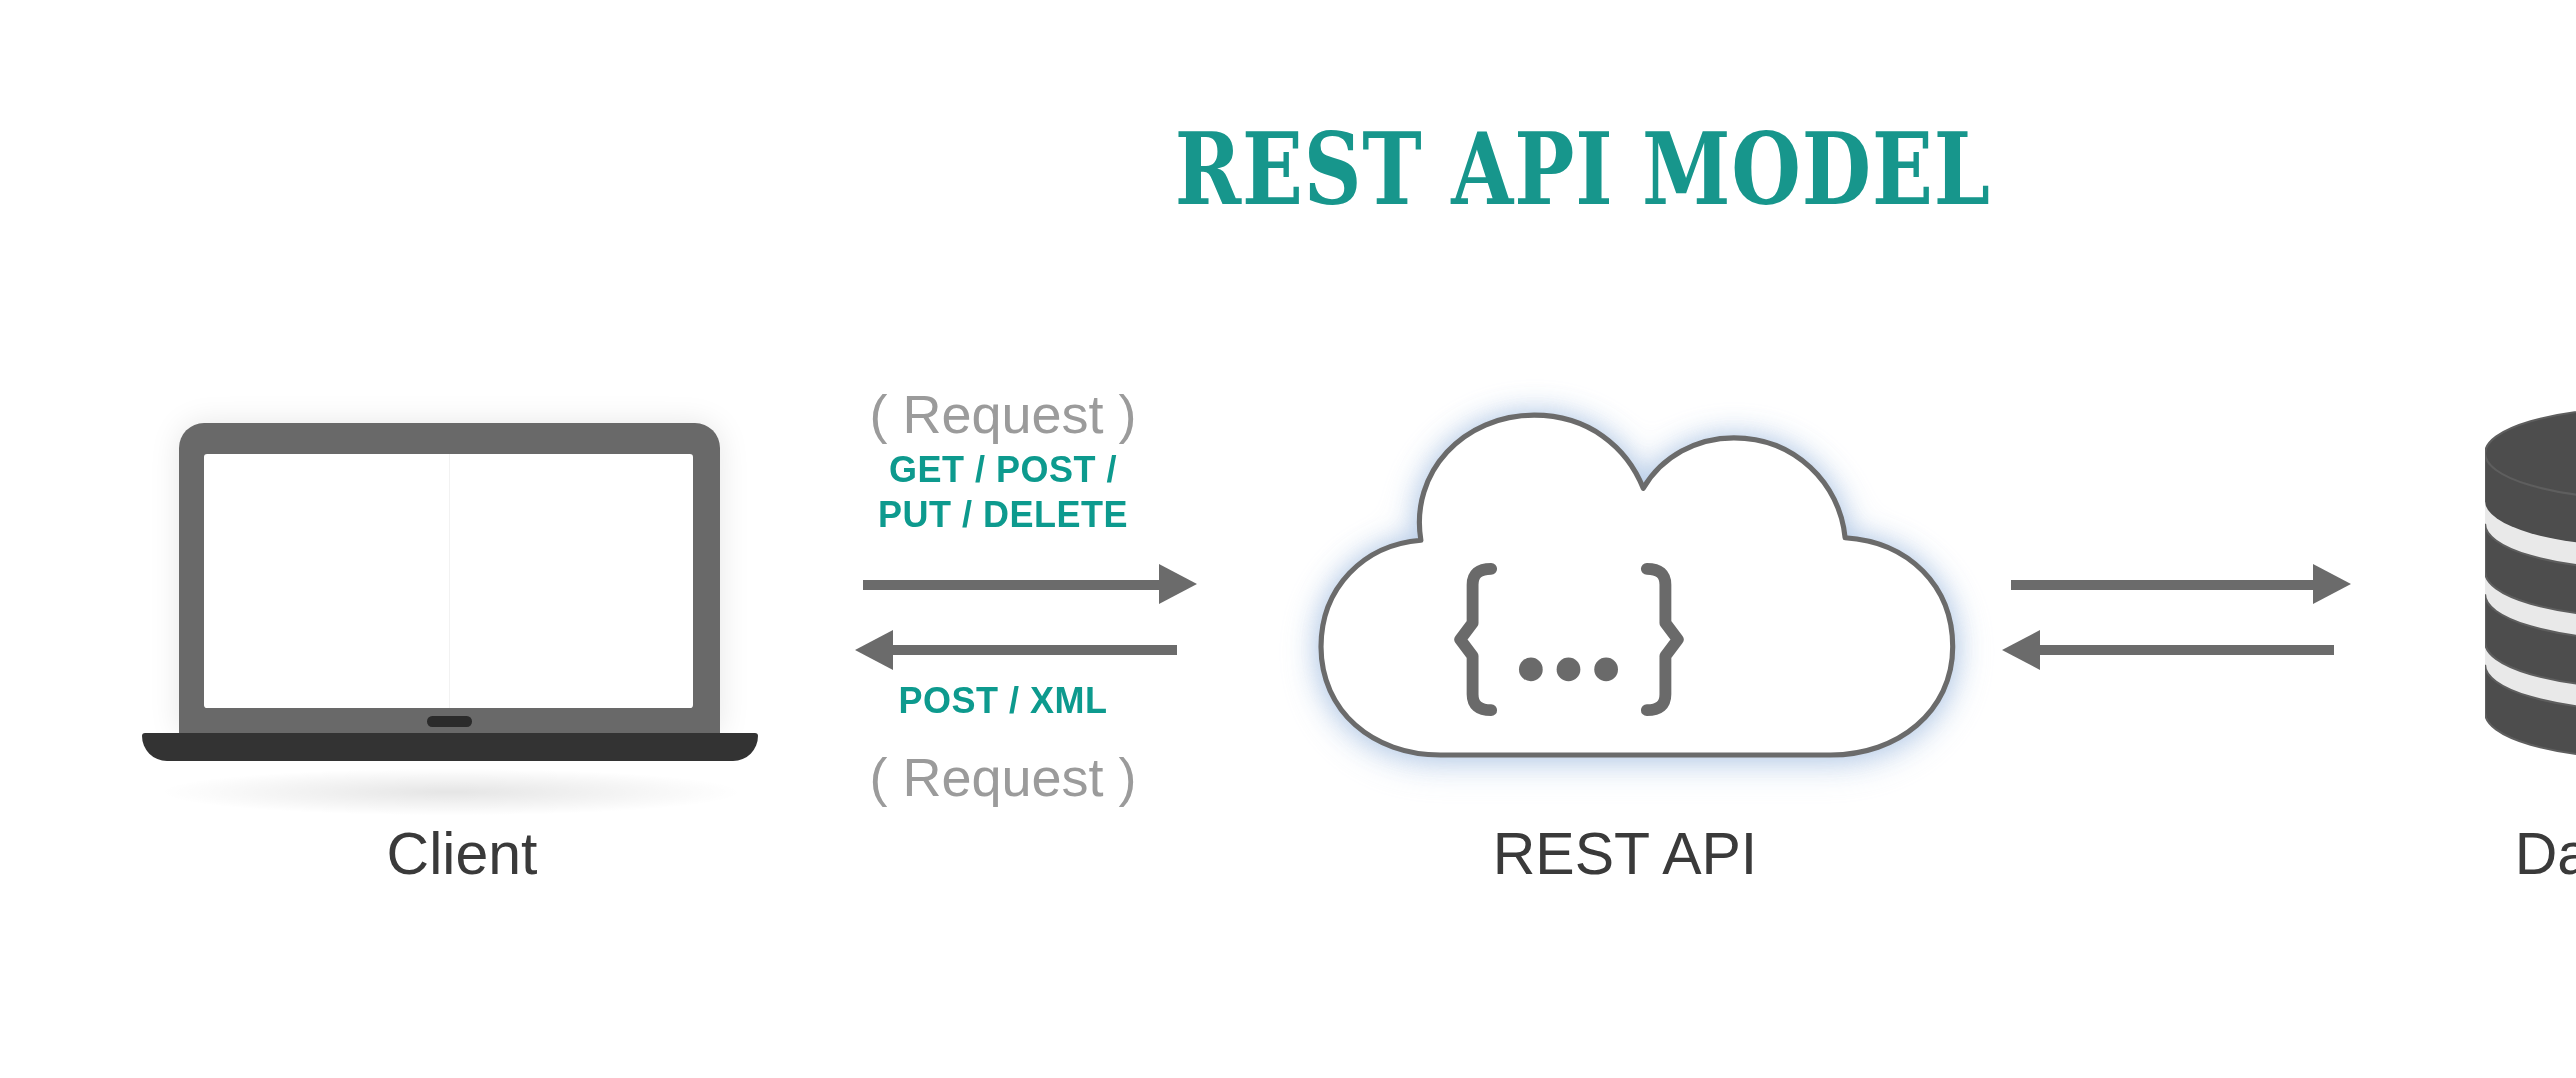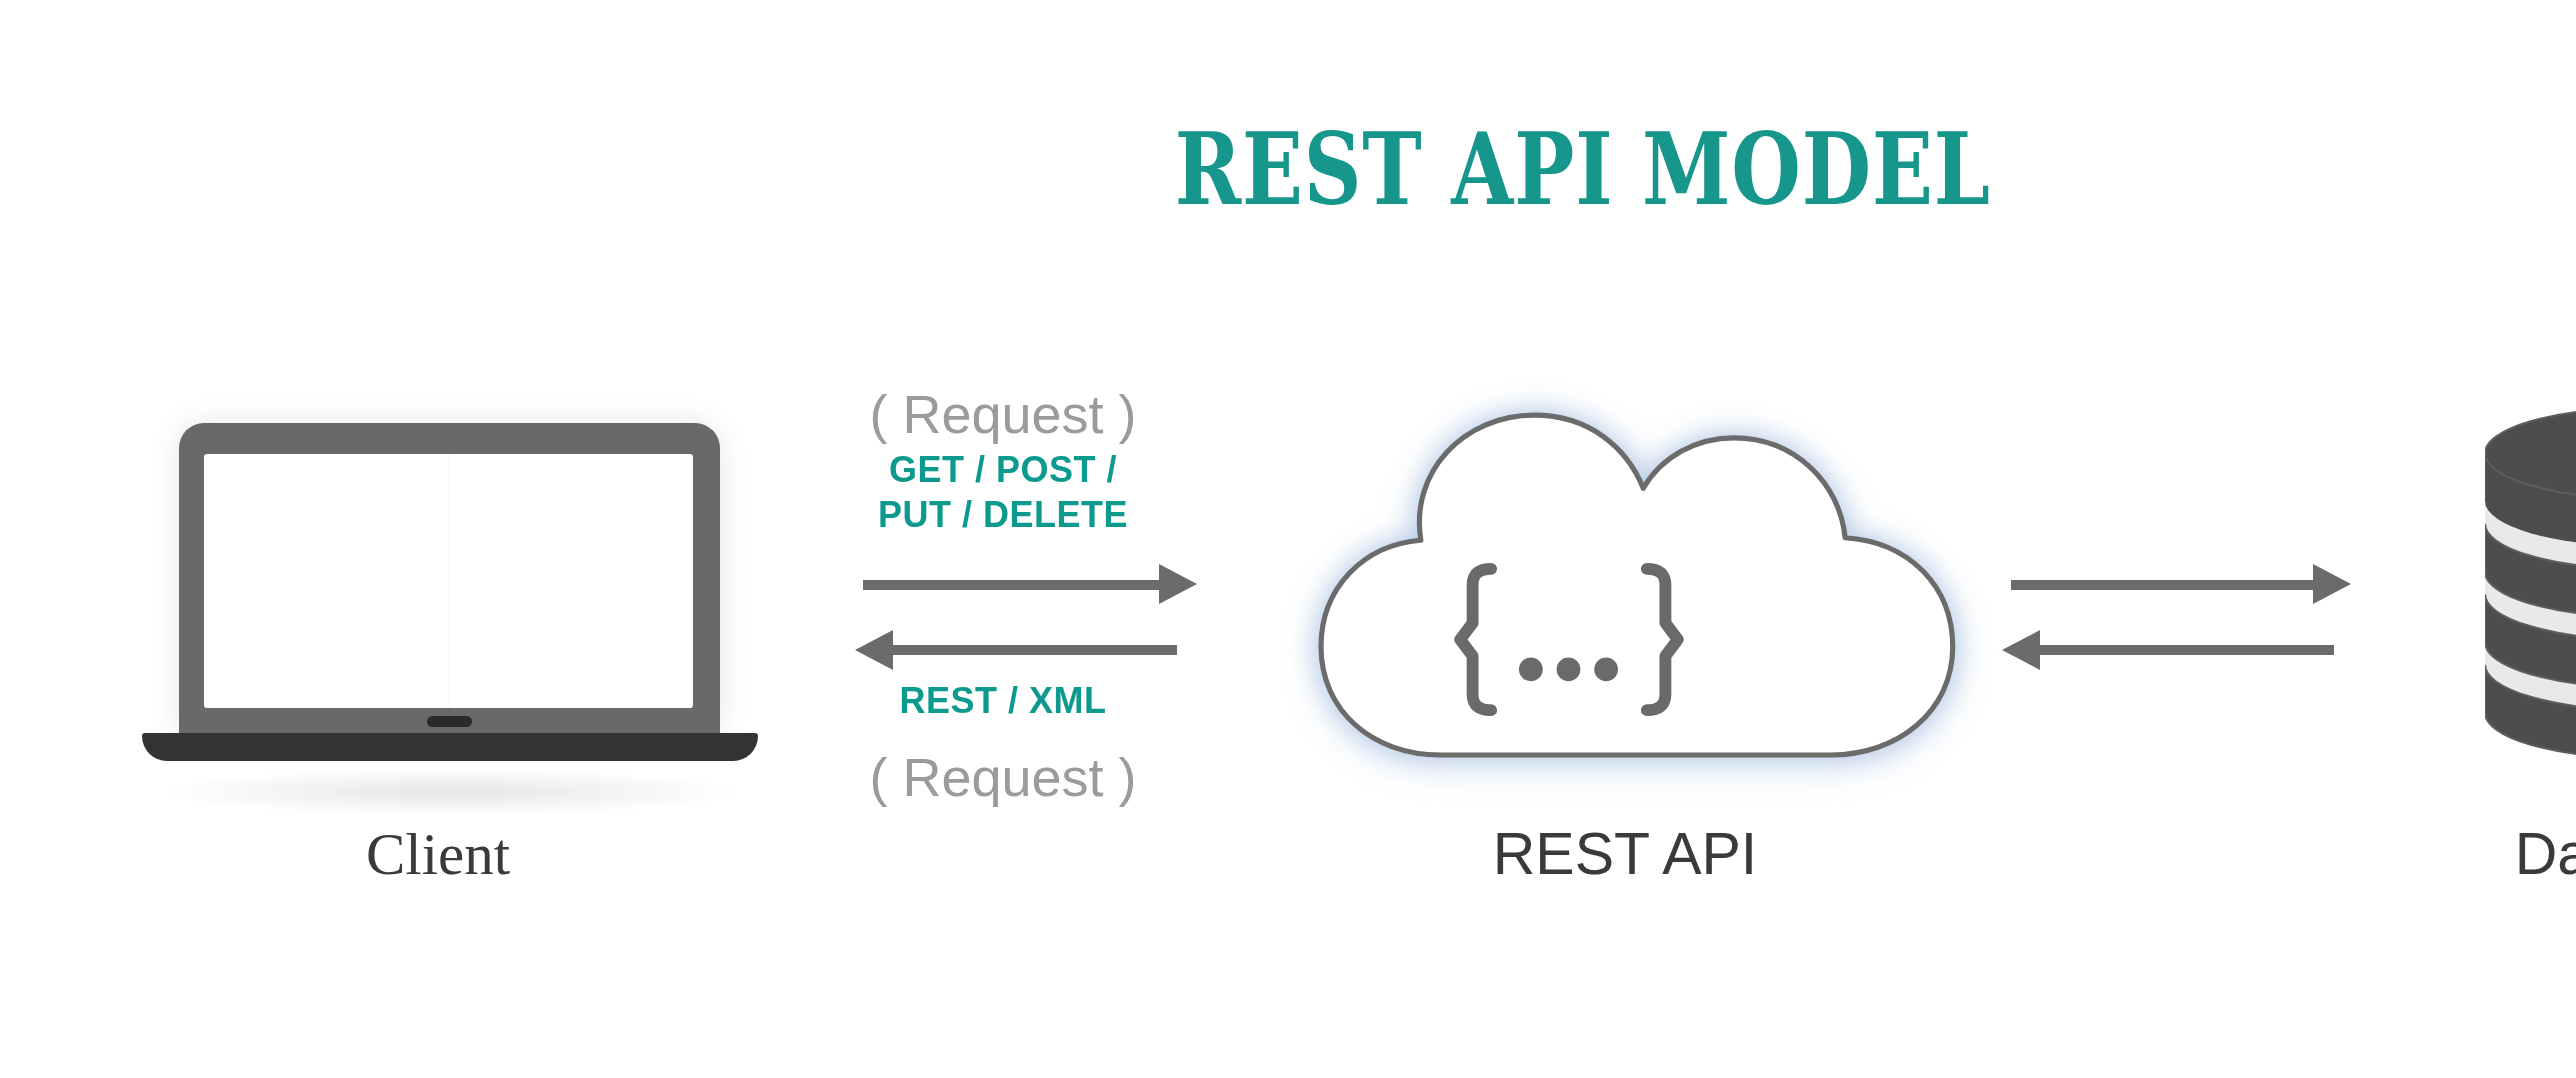--- a/index.html
+++ b/index.html
@@ -48,21 +48,21 @@
   .laptop-shadow{
     position:absolute;left:165px;top:769px;width:572px;height:46px;
     background:radial-gradient(ellipse at center,rgba(0,0,0,0.10) 0%,rgba(0,0,0,0.04) 45%,rgba(0,0,0,0) 72%);
   }
   
   .node-label{
     position:absolute;width:412px;top:822px;
     text-align:center;font-size:59px;line-height:1.1;
     color:var(--label-gray,#3A3A3A);
   }
-  #client-label{left:232px;font-family:Liberation Serif, serif;}
+  #client-label{left:256px;}
   #api-label{left:1419px;}
   #db-label{left:2435px;}
   
   .caption,.methods{
     position:absolute;left:792px;width:422px;text-align:center;
     line-height:1.0;white-space:nowrap;
   }
   .caption{font-size:54px;color:var(--caption-gray,#9B9B9B);}
   .methods{font-size:36px;font-weight:bold;color:var(--methods-teal,#0D9A8E);letter-spacing:0.5px;}
   #request-caption{top:387px;}
@@ -119,21 +119,21 @@
   <div style="display:contents">
     <div class="h-line" id="a1-line"></div>
     <div class="tri tri-right" id="a1-head"></div>
   </div>
   <div style="display:contents">
     <div class="tri tri-left" id="a2-head"></div>
     <div class="h-line" id="a2-line"></div>
   </div>
 
   
-  <div class="methods" id="response-formats">REST / XML</div>
+  <div class="methods" id="response-formats">POST / XML</div>
   <div class="caption" id="response-caption">( Request )</div>
 
   
   <svg class="cloud" viewBox="0 0 1348 697" xmlns="http://www.w3.org/2000/svg">
     <path d="M 300,668
          C 168,668 68,582 68,458
          C 68,344 150,260 262,251
          C 240,118 346,8 482,8
          C 588,8 662,70 694,150
          C 730,88 798,52 870,52

